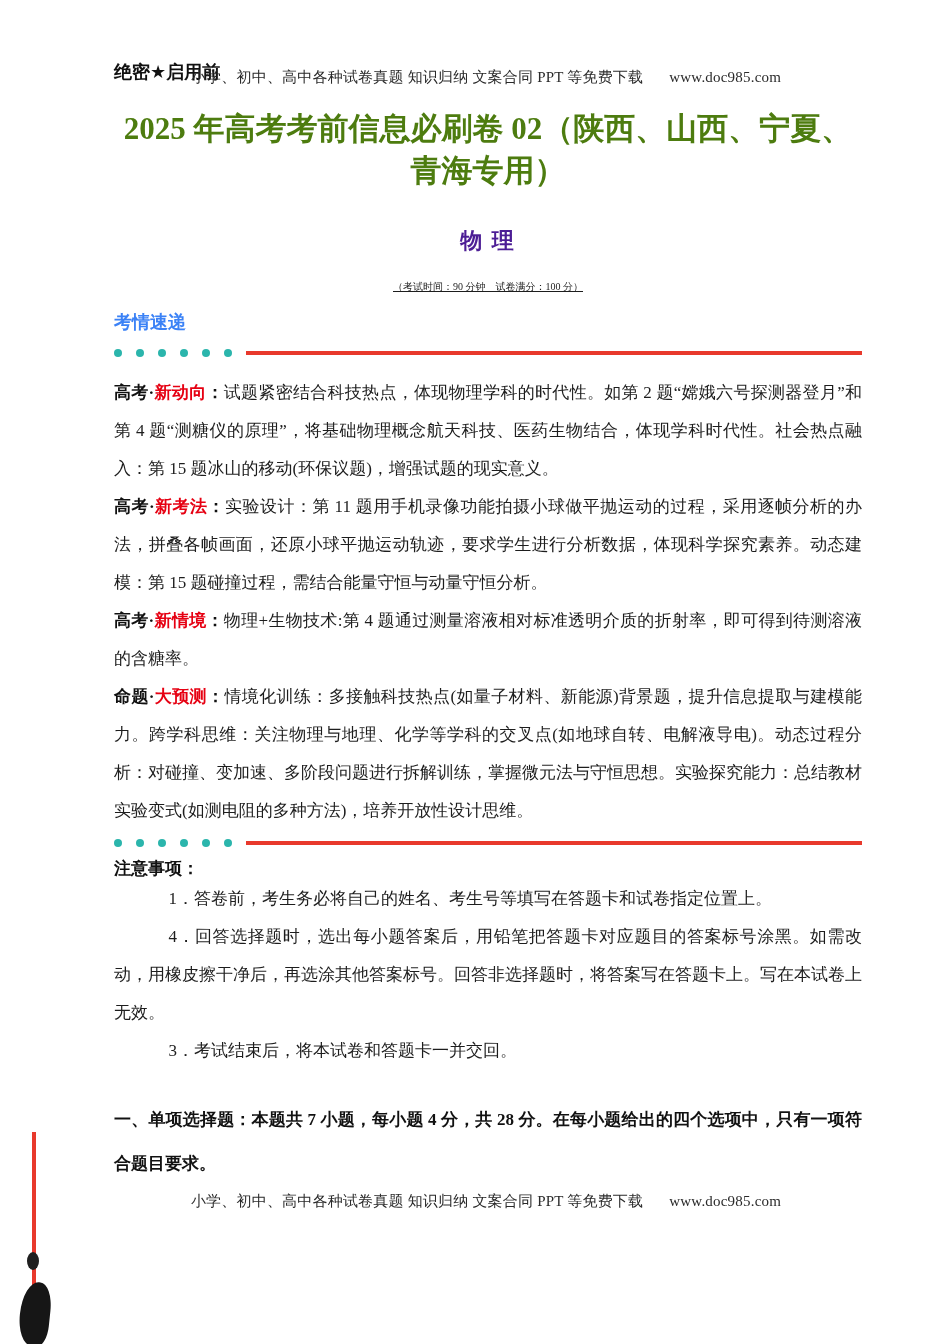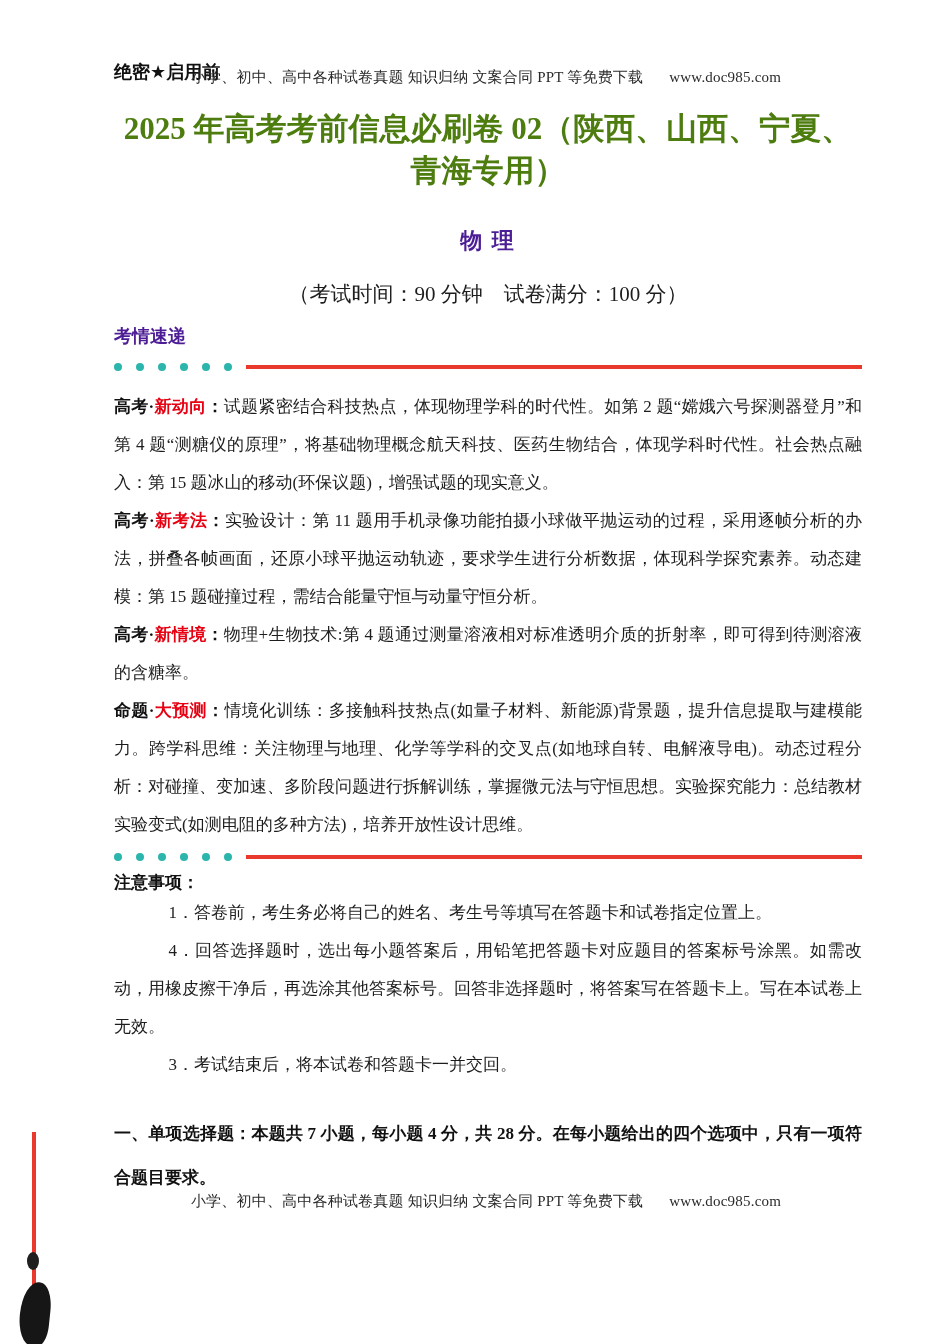--- a/index.html
+++ b/index.html
@@ -38,26 +38,26 @@
   }
   .subject {
     margin-top:34px;
     text-align:center;
     font-size:22px; font-weight:bold; color:#4c1d95;
     letter-spacing:2px;
   }
   .exam-info {
     margin-top:24px;
     text-align:center;
-    font-size:21px; color:#1d1d1d;
+    font-size:10px; color:#1d1d1d;text-decoration:underline;
   }
   .kq-heading {
     margin-top:16px;
     font-family:"Liberation Sans","DejaVu Sans",sans-serif;
-    font-weight:bold; font-size:18px; color:#4c1d95;
+    font-weight:bold; font-size:18px; color:#3b82f6;
   }
   
   .separator {
     display:flex; align-items:center;
     height:10px;
   }
   .separator.top { margin-top:14px; }
   .separator.bottom { margin-top:8px; }
   .dots { display:flex; align-items:center; gap:14px; margin-right:14px; }
   .dot { width:8px; height:8px; border-radius:50%; background:#2bb5ac; }

